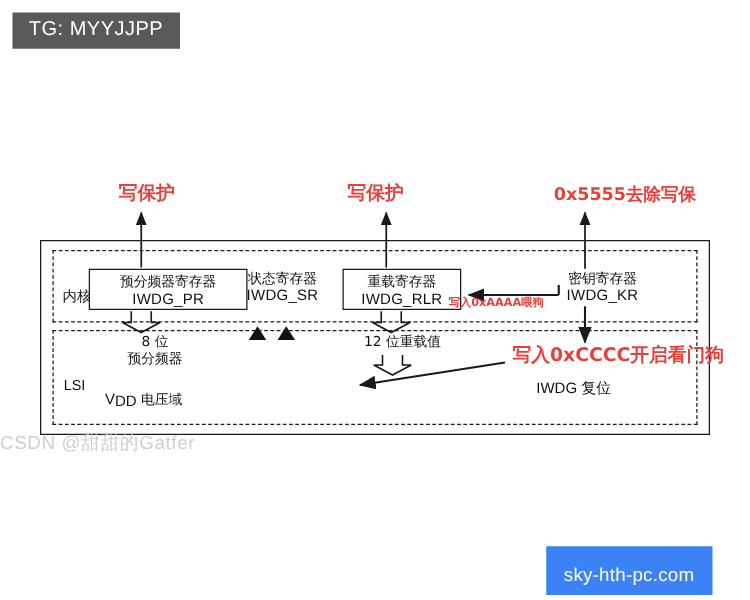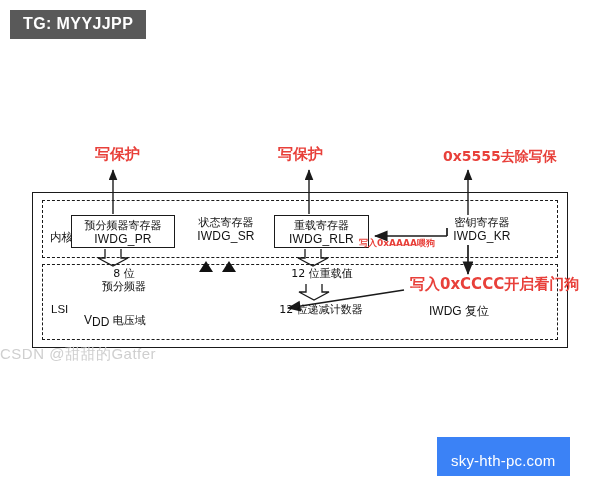--- a/index.html
+++ b/index.html
@@ -20,21 +20,20 @@
     position: absolute;
     left: 10px;
     top: 10px;
     background: #595959;
     color: #ffffff;
     font-size: 16px;
     letter-spacing: 0.4px;
     padding: 6px 13px 7px 13px;
     line-height: 1;
     white-space: nowrap;
-    font-weight: bold;
   }
 
   
   #site-badge {
     position: absolute;
     left: 437px;
     top: 437px;
     background: #3b82f6;
     color: #ffffff;
     font-size: 15px;
@@ -94,21 +93,21 @@
   #lsi-label   { left: 51px;  top: 276px; }
 
   
   .reg-box {
     box-sizing: border-box;
     border: 1.4px solid #1a1a1a;
     background: #ffffff;
     text-align: center;
     padding-top: 3px;
   }
-  #reg-pr  { left: 71px;  top: 215px; width: 104px; height: 33px; }
+  #reg-pr  { left: 71px;  top: 215px; width: 127px; height: 33px; }
   #reg-rlr { left: 274px; top: 215px; width: 95px;  height: 33px; }
 
   .reg-cn {
     font-family: "DejaVu Sans", sans-serif;
     font-size: 11px;
     line-height: 13px;
     color: #111;
     white-space: nowrap;
   }
   .reg-en {
@@ -280,23 +279,20 @@
 
   <div id="cap-presc" class="abs cap">
     <div class="bold-cn">8 位</div>
     <div class="cn">预分频器</div>
   </div>
 
   <div id="cap-reload" class="abs cap">
     <div class="bold-cn">12 位重载值</div>
   </div>
 
-  <div id="cap-counter" class="abs cap">
-    <div class="bold-cn">12 位递减计数器</div>
-  </div>
 
   <div id="cap-vdd" class="abs cap">
     <span class="en">V</span><span class="en vdd-sub">DD</span><span class="cn"> 电压域</span>
   </div>
 
   <div id="cap-iwdgrst" class="abs cap">
     <span class="en">IWDG 复位</span>
   </div>
 
   <div id="anno-wp1" class="abs red-anno">写保护</div>

